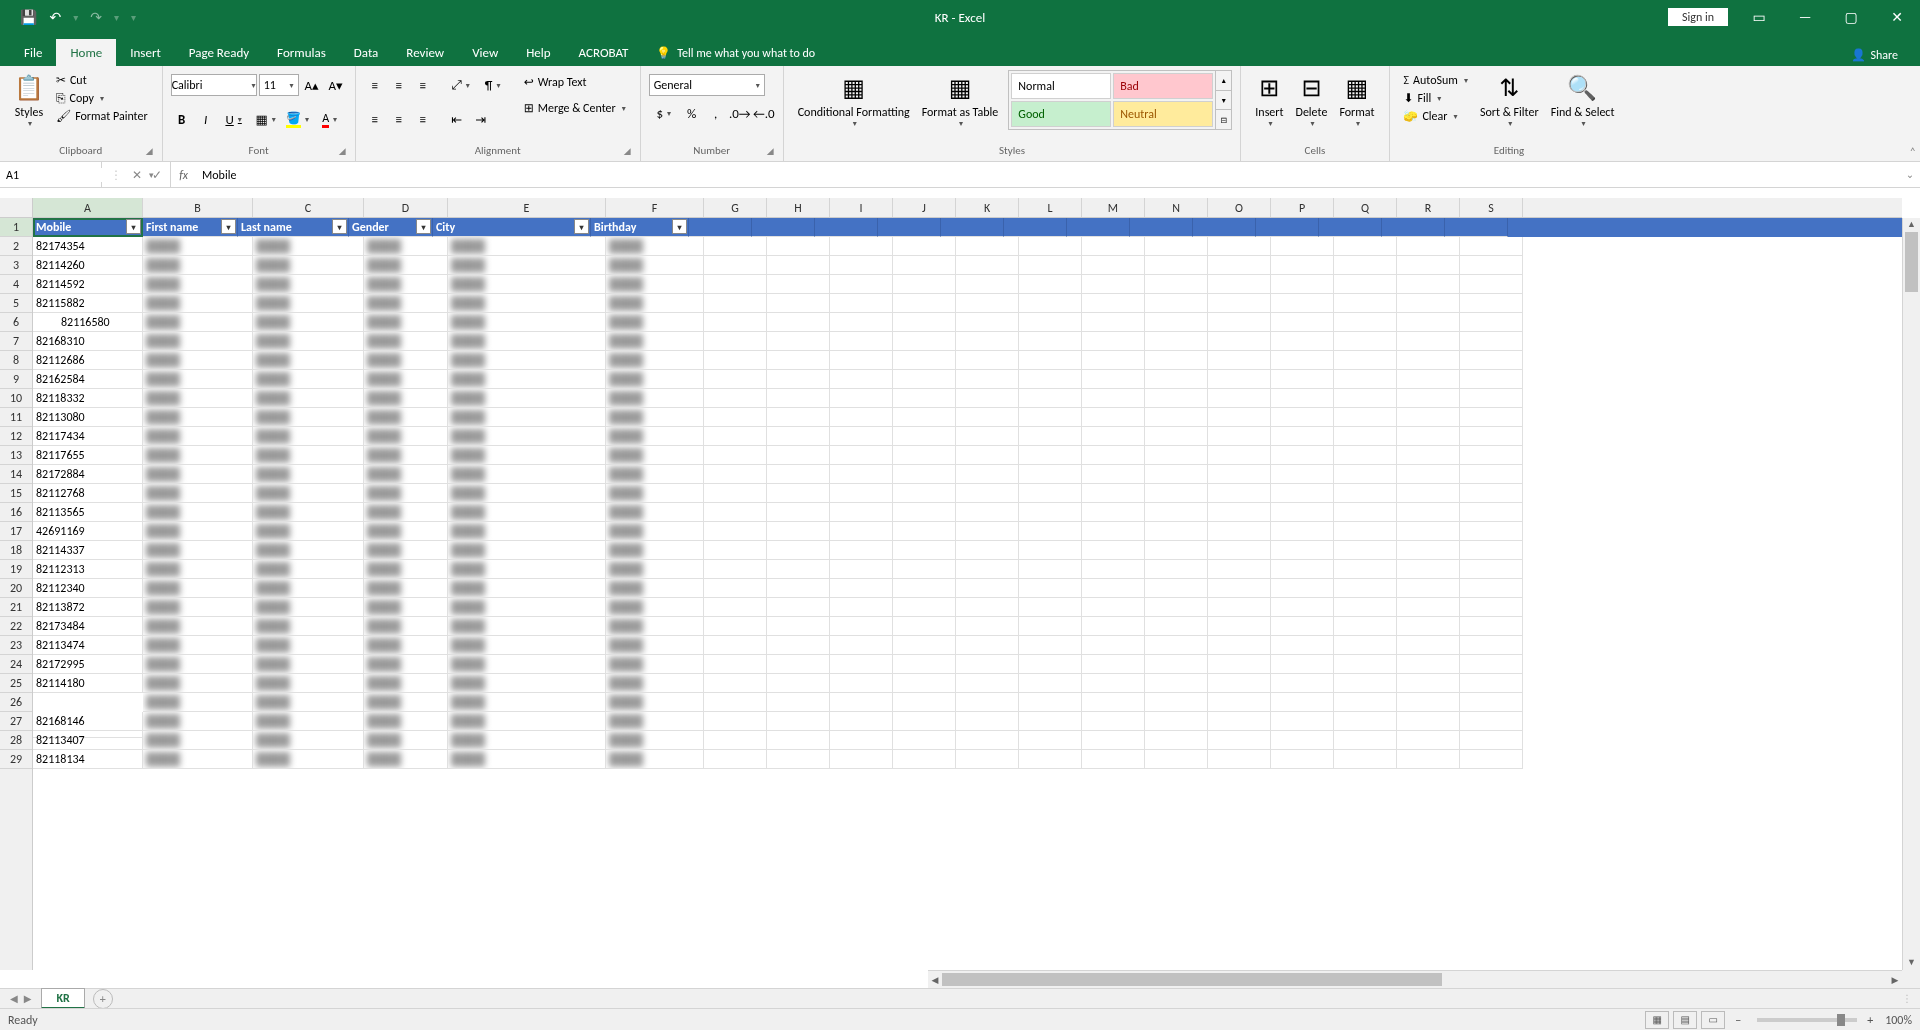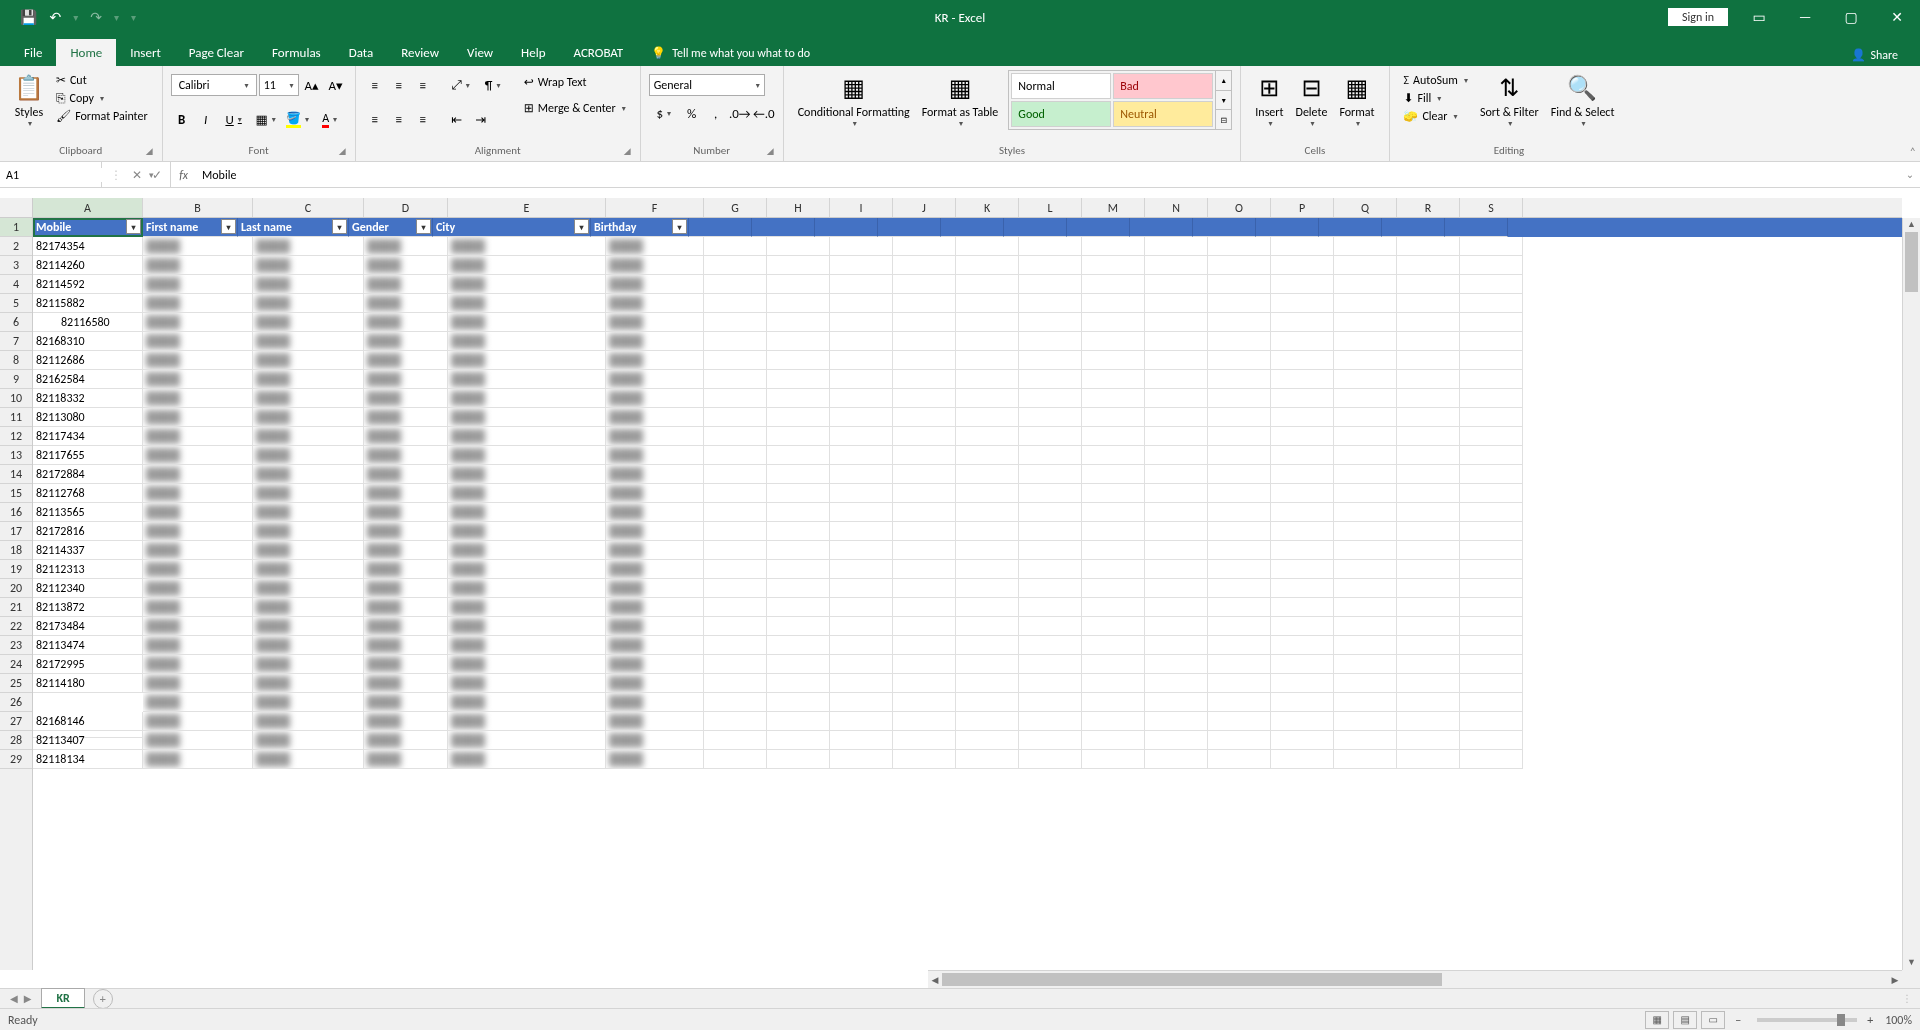--- a/index.html
+++ b/index.html
@@ -21,21 +21,21 @@
 .ribbon-group{border-right:1px solid #d4d4d4;display:flex;flex-direction:column;padding:4px 8px 2px 8px;position:relative}
 .group-body{flex:1;display:flex;align-items:flex-start}
 .group-label{text-align:center;font-size:11px;color:#666;padding-bottom:2px;position:relative}
 .dlg-launcher{position:absolute;right:2px;bottom:2px;width:14px;height:14px;font-size:9px;color:#888;cursor:pointer}
 .big-btn{display:flex;flex-direction:column;align-items:center;justify-content:center;padding:4px 6px;cursor:pointer;text-align:center;line-height:1.2}
 .big-btn .ico{font-size:24px;margin-bottom:2px}
 .small-stack{display:flex;flex-direction:column;gap:2px;padding:2px 4px}
 .small-btn{display:flex;align-items:center;gap:4px;cursor:pointer;padding:1px 2px;white-space:nowrap}
 .dd-caret{font-size:8px;color:#555;margin-left:2px}
 .font-row{display:flex;align-items:center;gap:2px;margin-bottom:6px}
-.font-name{width:86px;height:22px;border:1px solid #ababab;background:#fff;padding:0 7px;display:flex;align-items:center;justify-content:space-between;cursor:pointer}
+.font-name{width:86px;height:22px;border:1px solid #ababab;background:#fff;padding:0 0;display:flex;align-items:center;justify-content:space-between;cursor:pointer}
 .font-size{width:40px;height:22px;border:1px solid #ababab;background:#fff;padding:0 4px;display:flex;align-items:center;justify-content:space-between;cursor:pointer}
 .num-fmt{width:116px;height:22px;border:1px solid #ababab;background:#fff;padding:0 4px;display:flex;align-items:center;justify-content:space-between;cursor:pointer}
 .ico-btn{width:22px;height:22px;display:flex;align-items:center;justify-content:center;cursor:pointer;font-size:13px}
 .ico-btn.wdd{width:30px;justify-content:center;gap:2px}
 .styles-gallery{display:grid;grid-template-columns:100px 100px;grid-template-rows:26px 26px;gap:2px;border:1px solid #c0c0c0;padding:2px}
 .style-cell{border:1px solid #d0d0d0;display:flex;align-items:center;padding:0 6px;cursor:pointer;font-size:12px}
 .style-normal{background:#fff}
 .style-bad{background:#ffc7ce;color:#9c0006}
 .style-good{background:#c6efce;color:#006100}
 .style-neutral{background:#ffeb9c;color:#9c5700}
@@ -105,21 +105,21 @@
     <div class="win-btn">—</div>
     <div class="win-btn">▢</div>
     <div class="win-btn">✕</div>
   </div>
 </div>
 
 <div class="ribbon-tabs">
   <div class="ribbon-tab">File</div>
   <div class="ribbon-tab active">Home</div>
   <div class="ribbon-tab">Insert</div>
-  <div class="ribbon-tab">Page Clear</div>
+  <div class="ribbon-tab">Page Ready</div>
   <div class="ribbon-tab">Formulas</div>
   <div class="ribbon-tab">Data</div>
   <div class="ribbon-tab">Review</div>
   <div class="ribbon-tab">View</div>
   <div class="ribbon-tab">Help</div>
   <div class="ribbon-tab">ACROBAT</div>
   <div class="tell-me">
     <span>💡</span>
     <span>Tell me what you what to do</span>
   </div>
@@ -730,21 +730,21 @@
         <div class="cell" style="width: 63px;"></div>
         <div class="cell" style="width: 63px;"></div>
         <div class="cell" style="width: 63px;"></div>
         <div class="cell" style="width: 63px;"></div>
         <div class="cell" style="width: 63px;"></div>
         <div class="cell" style="width: 63px;"></div>
         <div class="cell" style="width: 63px;"></div>
         <div class="cell" style="width: 63px;"></div>
       </div>
       <div class="data-row">
-        <div class="cell" style="width: 110px;">82172816</div>
+        <div class="cell" style="width: 110px;">42691169</div>
         <div class="cell" style="width: 110px;"><span class="blurred">████</span></div>
         <div class="cell" style="width: 111px;"><span class="blurred">████</span></div>
         <div class="cell" style="width: 84px;"><span class="blurred">████</span></div>
         <div class="cell" style="width: 158px;"><span class="blurred">████</span></div>
         <div class="cell" style="width: 98px;"><span class="blurred">████</span></div>
         <div class="cell" style="width: 63px;"></div>
         <div class="cell" style="width: 63px;"></div>
         <div class="cell" style="width: 63px;"></div>
         <div class="cell" style="width: 63px;"></div>
         <div class="cell" style="width: 63px;"></div>

